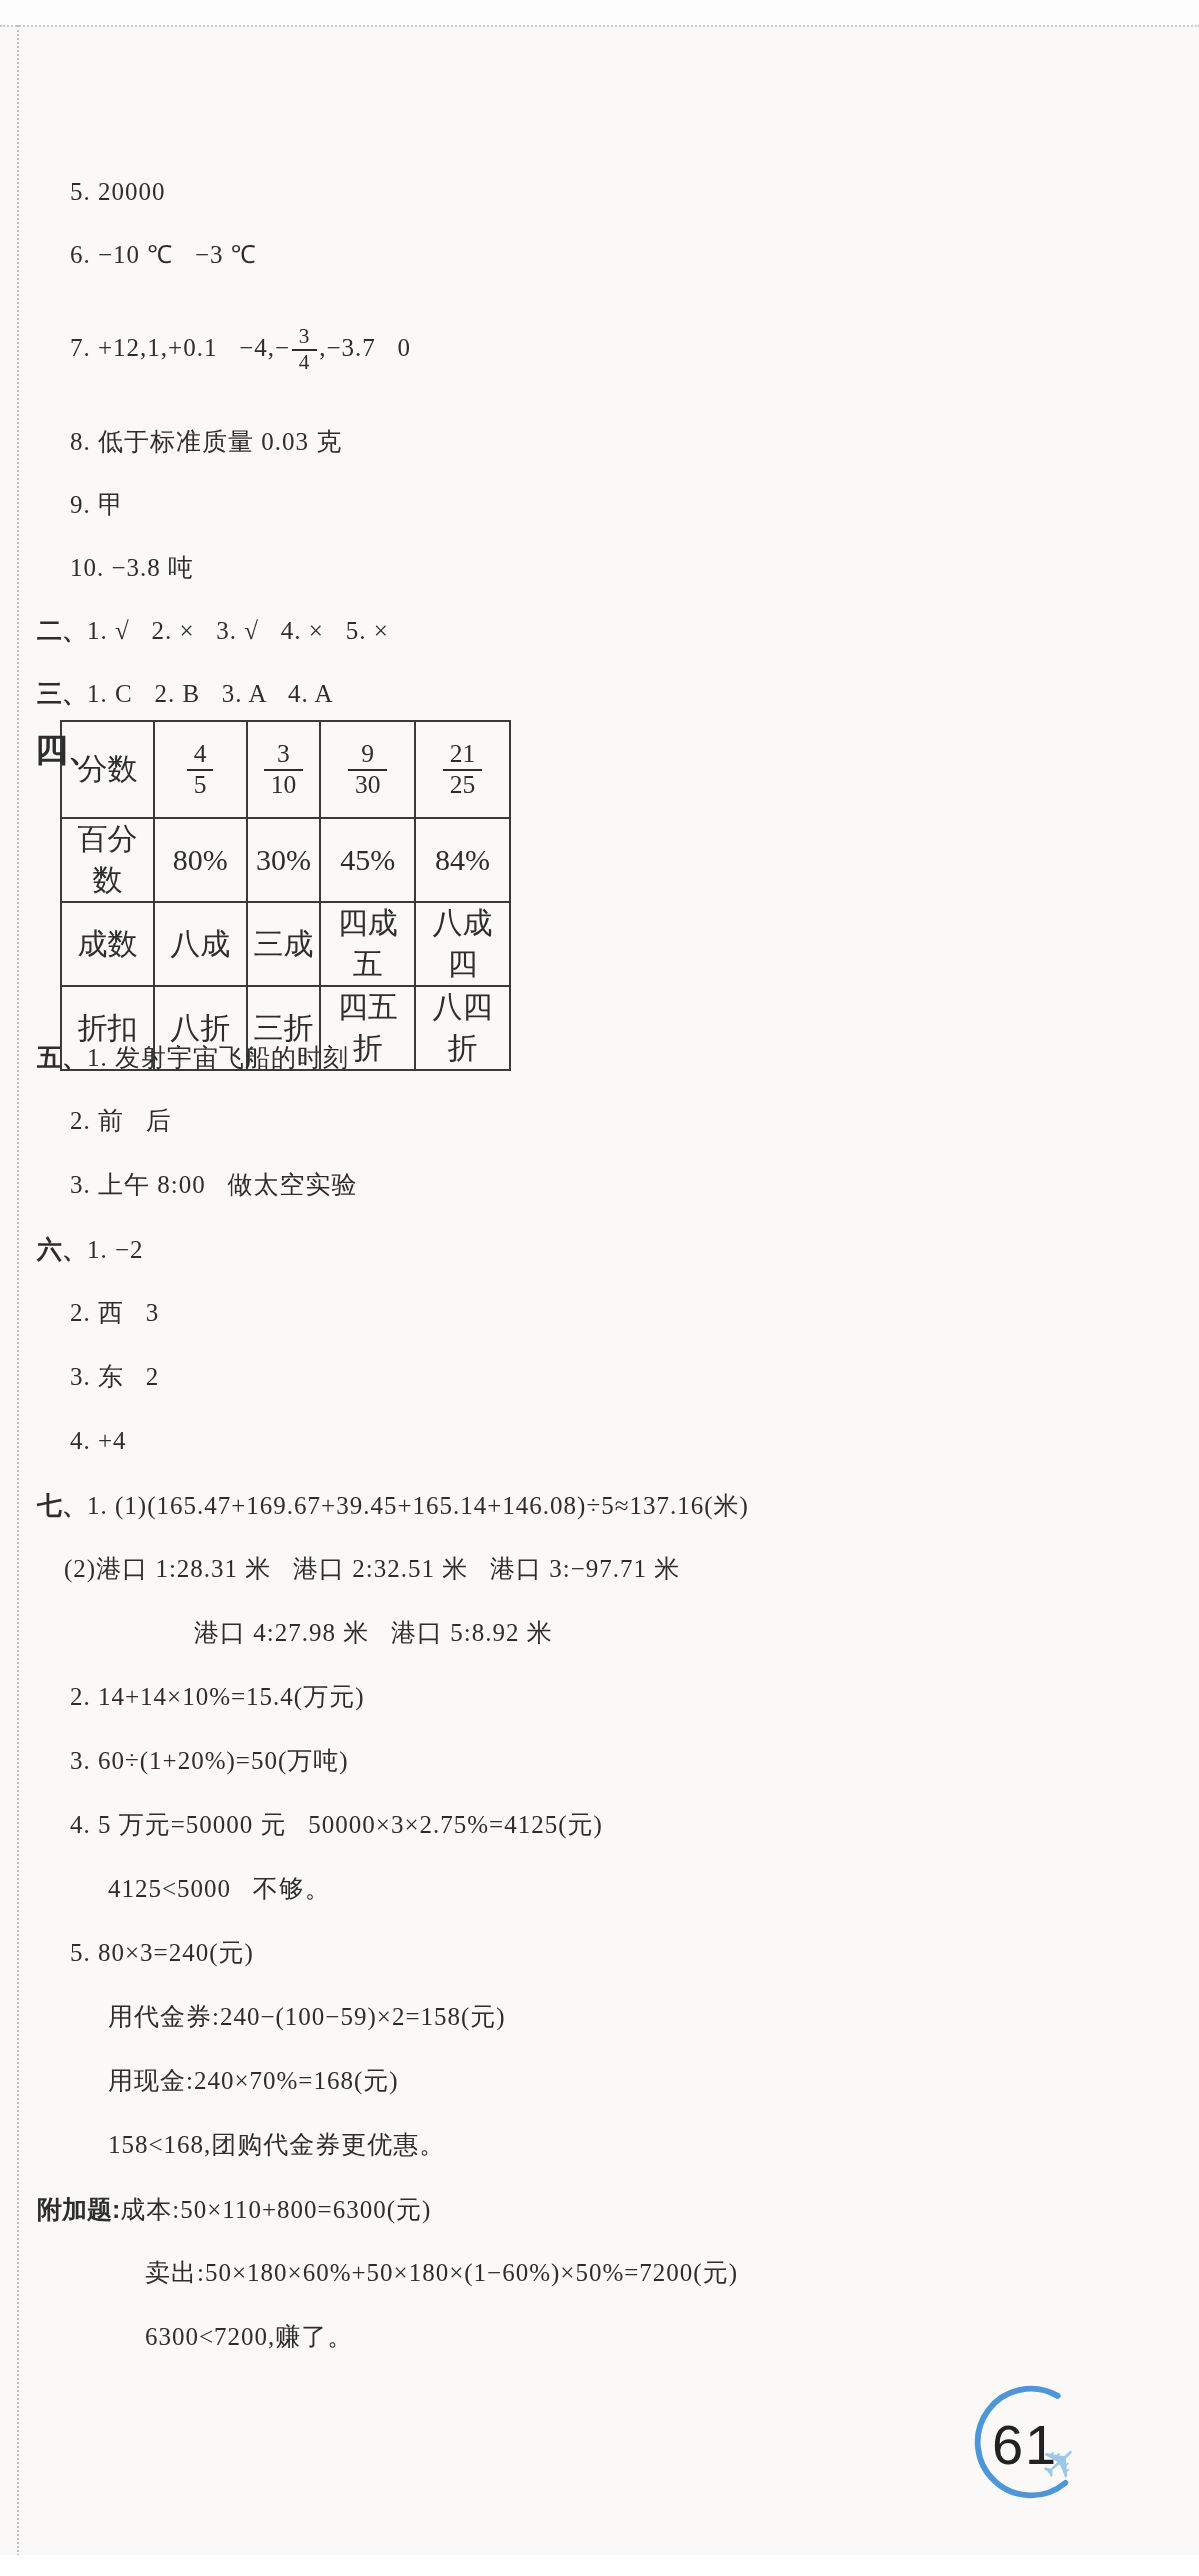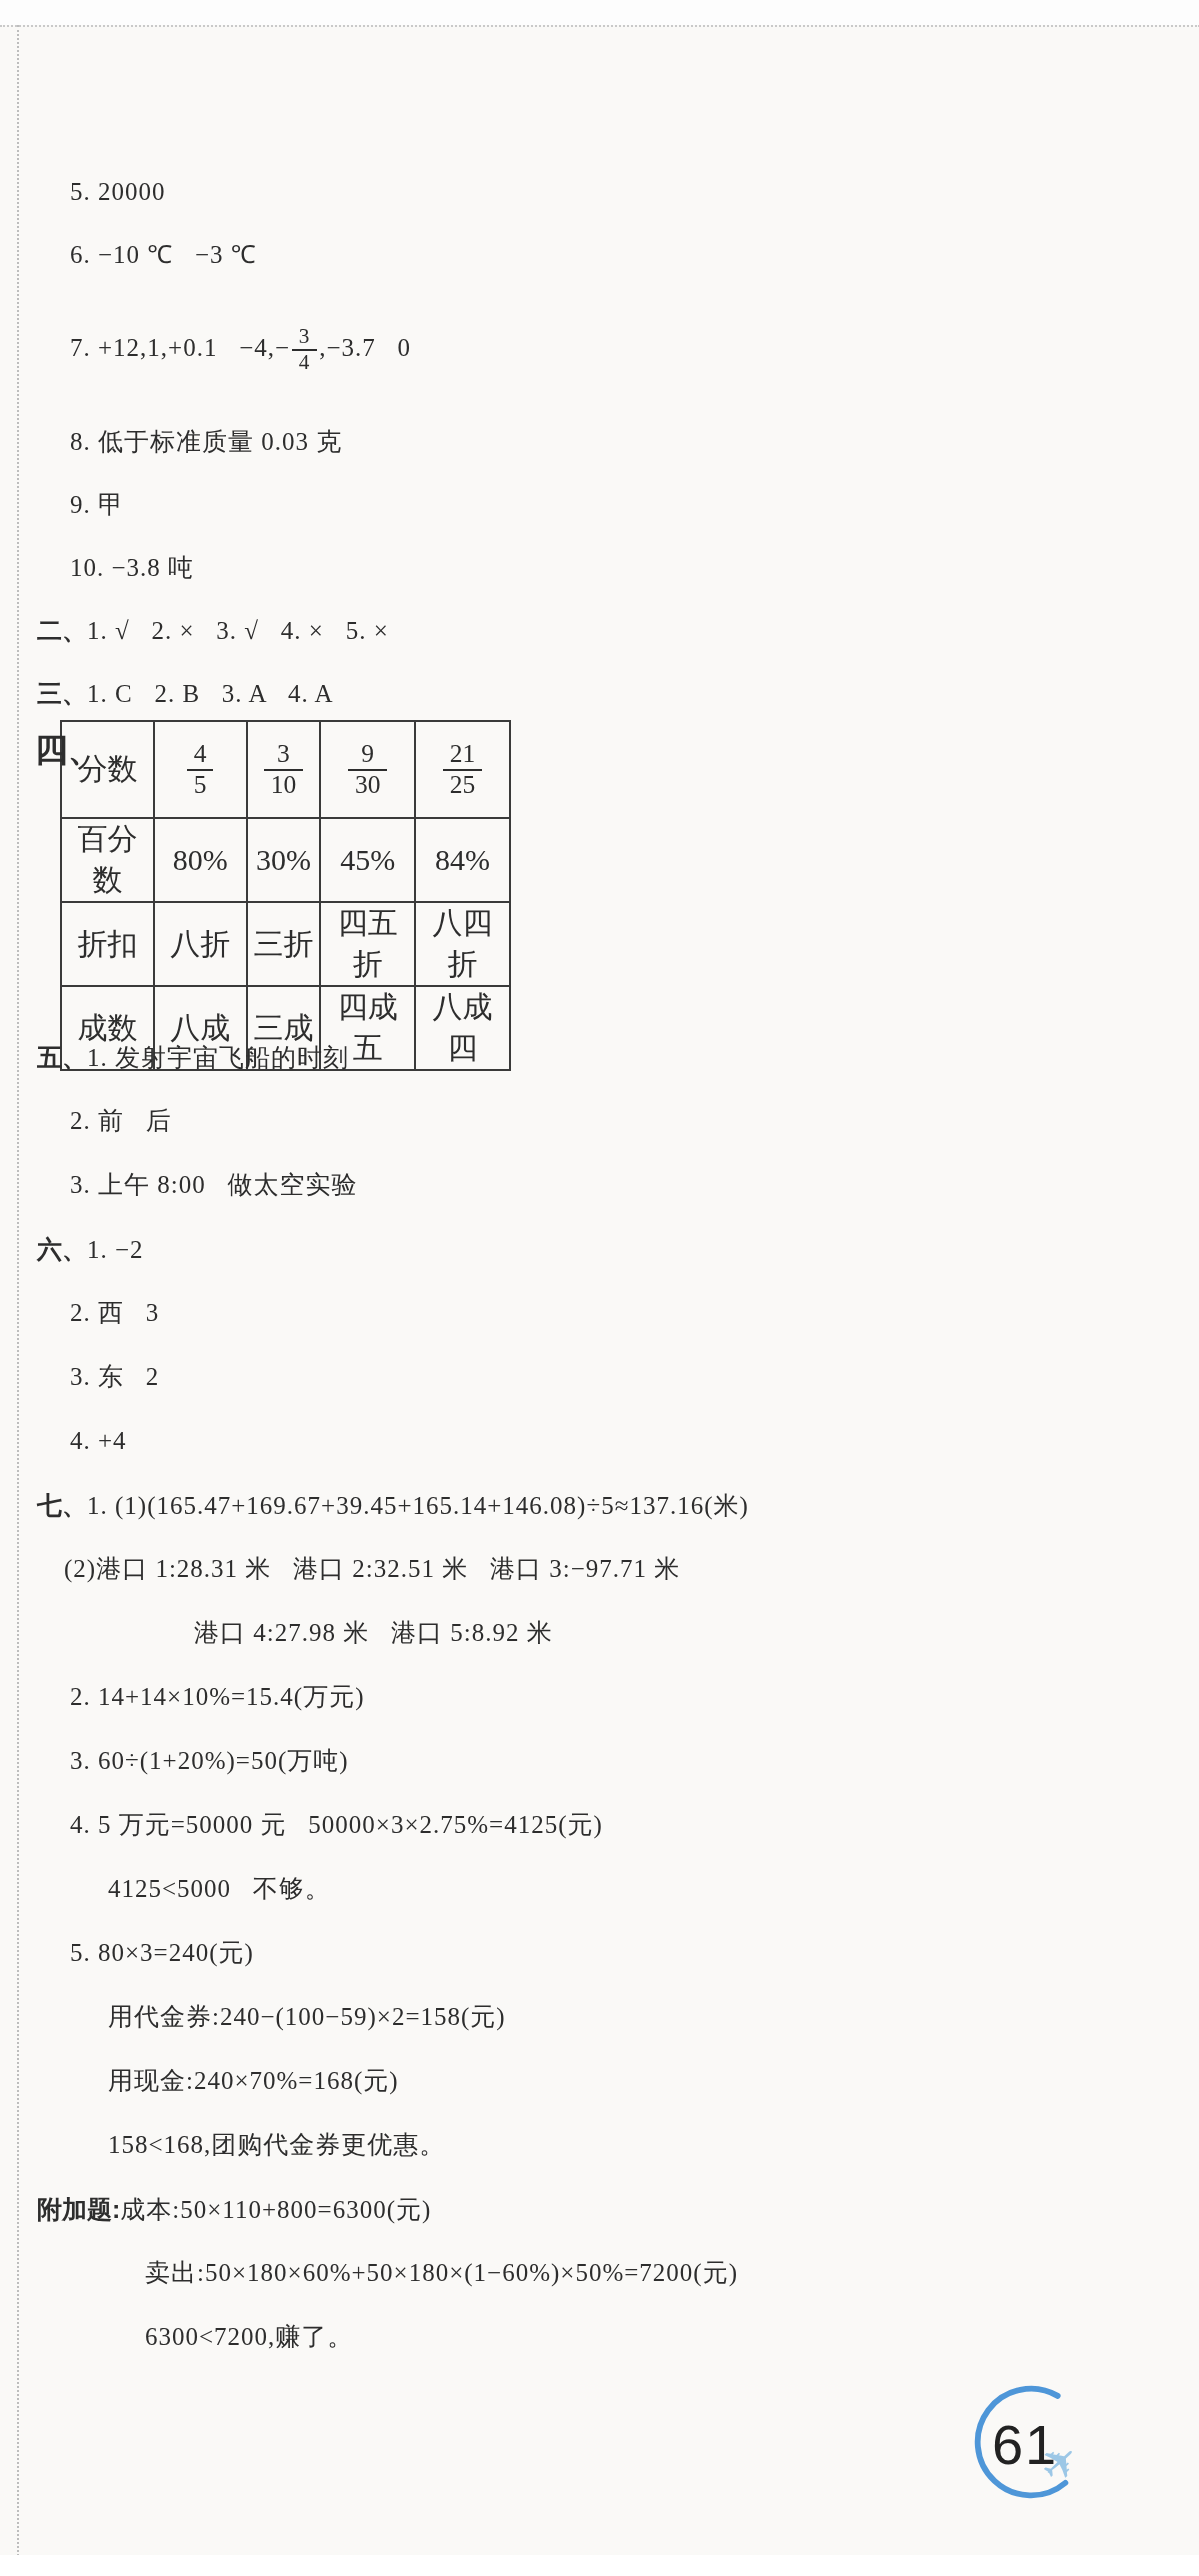--- a/index.html
+++ b/index.html
@@ -123,32 +123,32 @@
             <td><span class="frac"><span class="fnum">21</span><span class="fden">25</span></span></td>
           </tr>
           <tr>
             <td class="rowhead">百分数</td>
             <td>80%</td>
             <td>30%</td>
             <td>45%</td>
             <td>84%</td>
           </tr>
           <tr>
+            <td class="rowhead">成数</td>
+            <td>八成</td>
+            <td>三成</td>
+            <td>四成五</td>
+            <td>八成四</td>
+          </tr>
+          <tr>
             <td class="rowhead">折扣</td>
             <td>八折</td>
             <td>三折</td>
             <td>四五折</td>
             <td>八四折</td>
-          </tr>
-          <tr>
-            <td class="rowhead">成数</td>
-            <td>八成</td>
-            <td>三成</td>
-            <td>四成五</td>
-            <td>八成四</td>
           </tr>
         </tbody>
     </table>
   </div>
 
   <div class="block block-b">
       <div class="line sec"><span class="sec-label">五、</span>1. 发射宇宙飞船的时刻</div>
       <div class="line item">2. 前   后</div>
       <div class="line item">3. 上午 8:00   做太空实验</div>
       <div class="line sec"><span class="sec-label">六、</span>1. −2</div>

